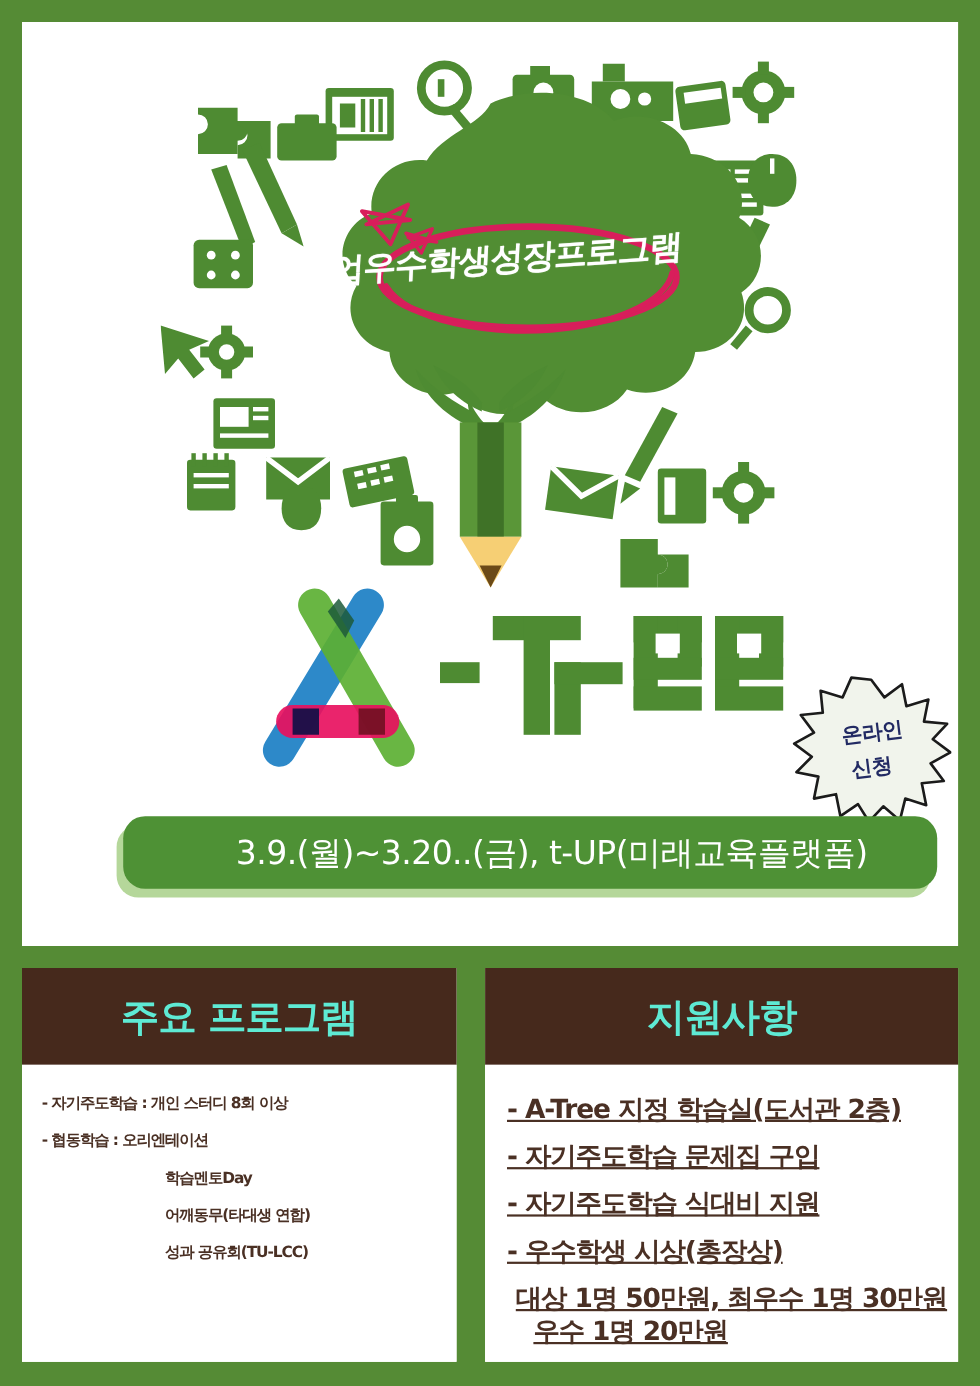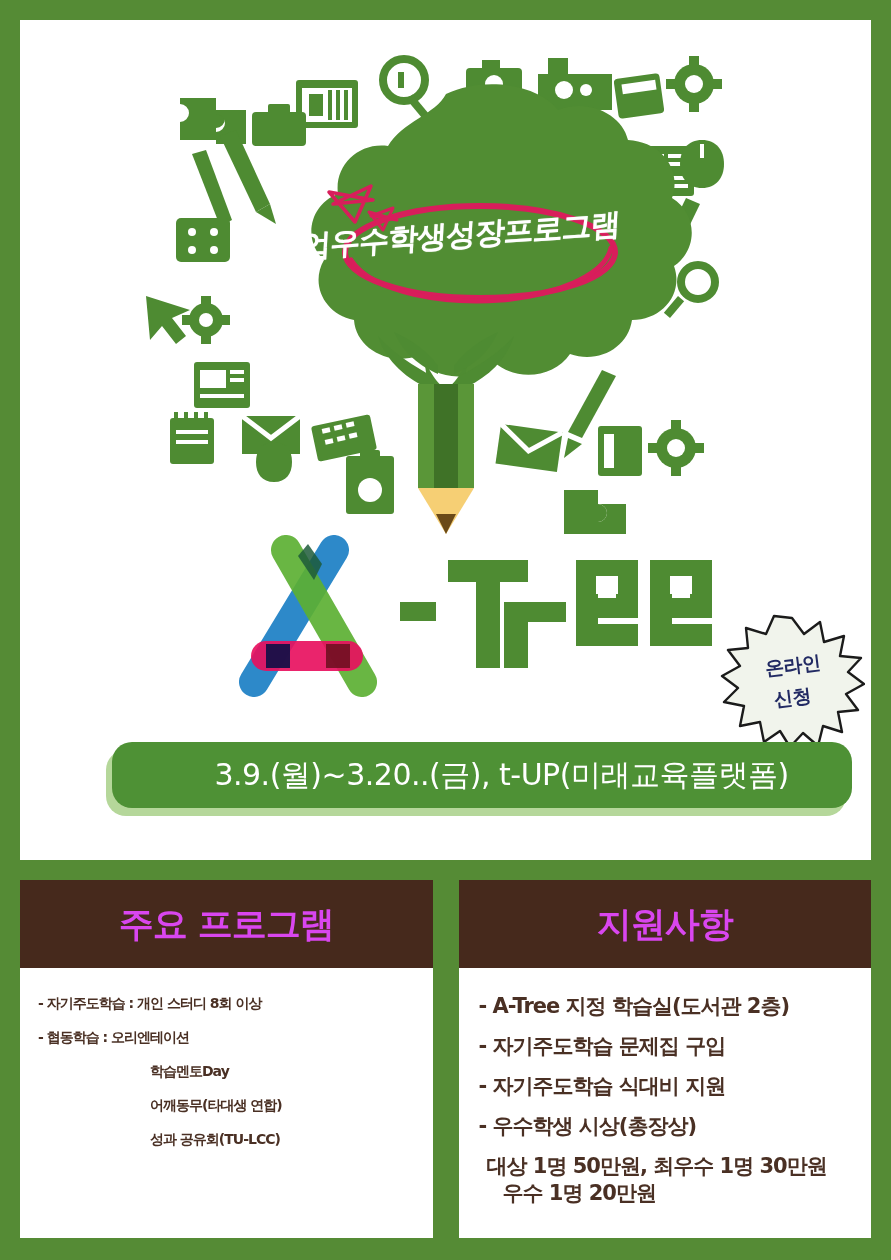--- a/index.html
+++ b/index.html
@@ -89,41 +89,41 @@
   }
   .panel{
     flex:1 1 0;display:flex;flex-direction:column;
     background:#ffffff;
   }
   .panel-header{
     height:88px;background:#46291c;
     display:flex;align-items:center;justify-content:center;
   }
   .panel-title{
-    color:#d946ef;font-size:35px;font-weight:700;letter-spacing:-1px;
+    color:#5eead4;font-size:35px;font-weight:700;letter-spacing:-1px;
     font-family:"DejaVu Sans",sans-serif;
   }
   .panel-body{
     flex:1;background:#ffffff;
     padding:30px 10px 14px 18px;
     display:flex;flex-direction:column;
   }
   .panel-line{
     color:#4a3024;font-weight:700;
     font-family:"DejaVu Sans",sans-serif;
     letter-spacing:-1px;
     white-space:nowrap;
   }
   
   .panel-left .panel-body{padding-top:28px;}
   .panel-left .panel-line{font-size:14px;line-height:1.0;margin-bottom:20px;}
   .panel-left .panel-line.indent{margin-left:112px;}
   
   .panel-right .panel-body{padding-top:28px;padding-left:20px;}
-  .panel-right .panel-line{font-size:21px;line-height:1.0;margin-bottom:19px;}
+  .panel-right .panel-line{font-size:24px;line-height:1.0;margin-bottom:19px;text-decoration:underline;}
   .panel-right .panel-line.sub{margin-left:8px;margin-bottom:6px;}
   .panel-right .panel-line.sub-last{margin-left:24px;margin-bottom:0;}
 </style>
 </head>
 <body>
 
 <div class="poster">
 
   <div class="hero-card">
 

